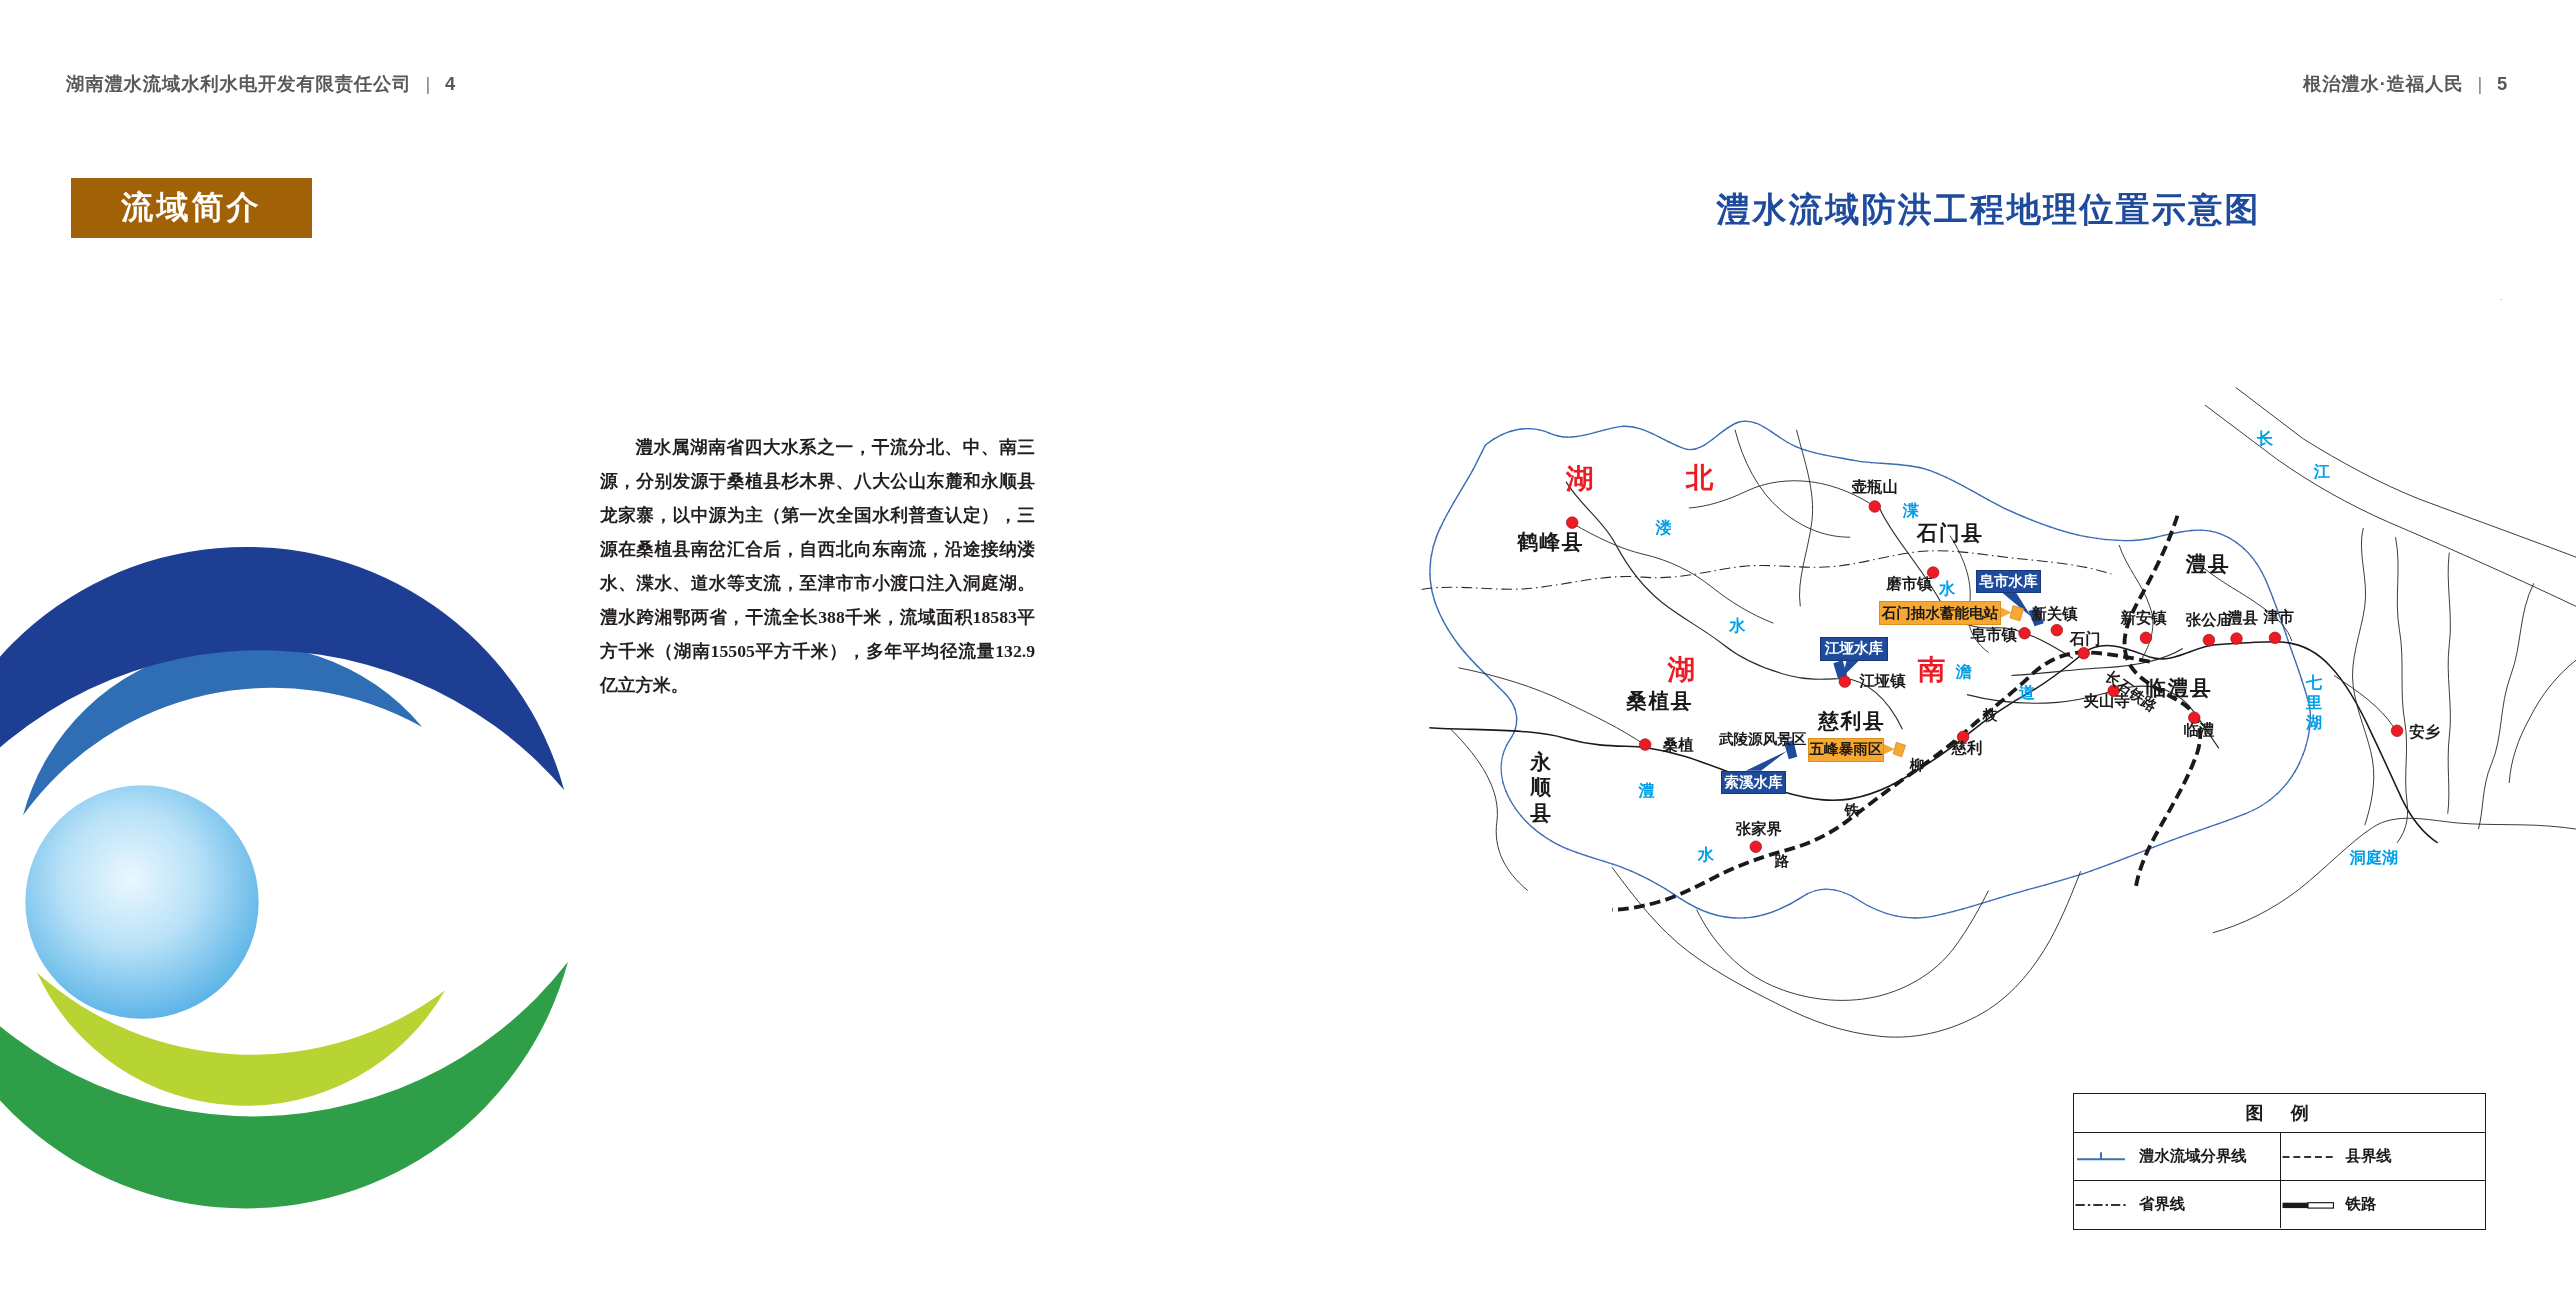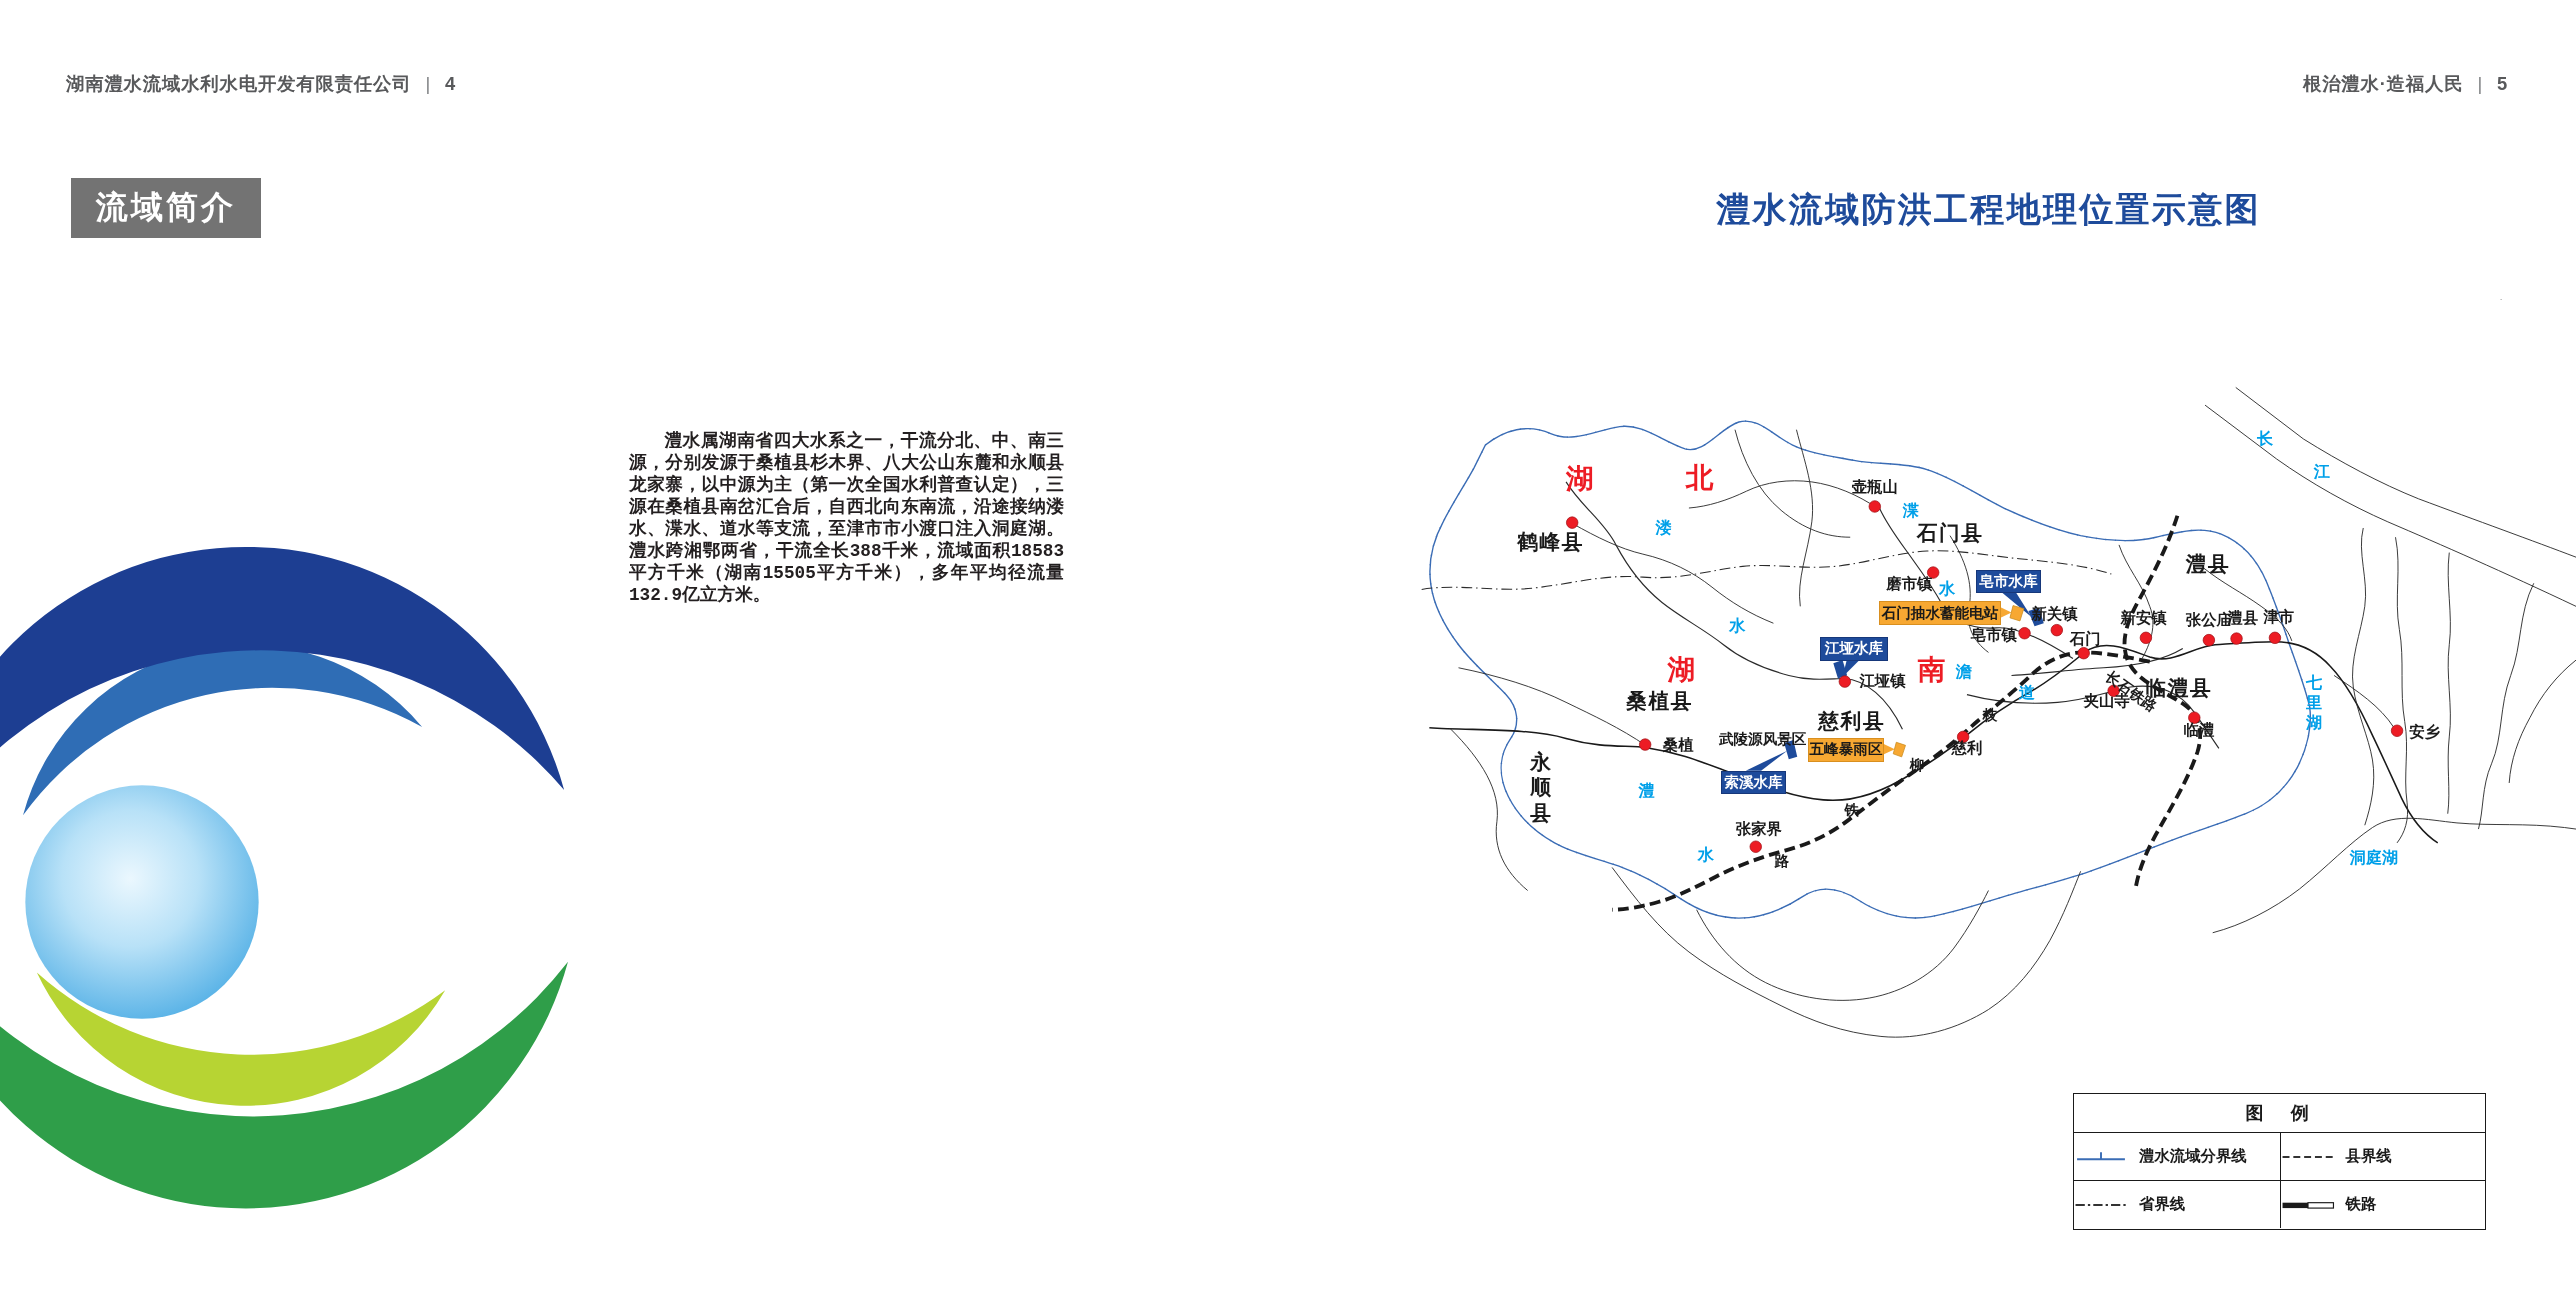--- a/index.html
+++ b/index.html
@@ -7,28 +7,28 @@
     width:2576px;height:1306px;position:relative;background:#ffffff;
     font-family:"Liberation Sans", sans-serif;overflow:hidden;color:#1a1a1a;
   }
   
   .hdr{position:absolute;top:71px;font-size:18.4px;font-weight:bold;color:#58595b;letter-spacing:0.8px;white-space:nowrap;}
   .hdr-left{left:66px;}
   .hdr-right{right:68px;}
   .hdr .sep{margin:0 14px;font-weight:normal;color:#808285;}
   
   .section-title-box{
-    position:absolute;left:71px;top:178px;width:190px;height:60px;
-    background:#737373;color:#ffffff;font-size:32px;font-weight:bold;
+    position:absolute;left:71px;top:178px;width:241px;height:60px;
+    background:#a16207;color:#ffffff;font-size:32px;font-weight:bold;
     display:flex;align-items:center;justify-content:center;letter-spacing:3.1px;
   }
   .body-text{
     position:absolute;left:600px;top:430px;width:435px;
-    font-size:17.7px;line-height:22px;font-weight:bold;color:#231f20;
-    text-align:justify;font-family:Liberation Mono, monospace;margin-left:29px;
+    font-size:17.7px;line-height:34px;font-weight:bold;color:#231f20;
+    text-align:justify;font-family:Liberation Serif, serif;
   }
   .body-text p{margin:0 0 34px 0;text-indent:2em;}
   .logo-svg{position:absolute;left:0;top:399px;}
   
   .map-title{
     position:absolute;left:1574px;top:187px;width:829px;text-align:center;
     font-size:34px;font-weight:bold;color:#1e4b9b;letter-spacing:2.3px;
   }
   #map-svg{position:absolute;left:1351px;top:299px;}
   #map-svg path,#map-svg line{fill:none;}

